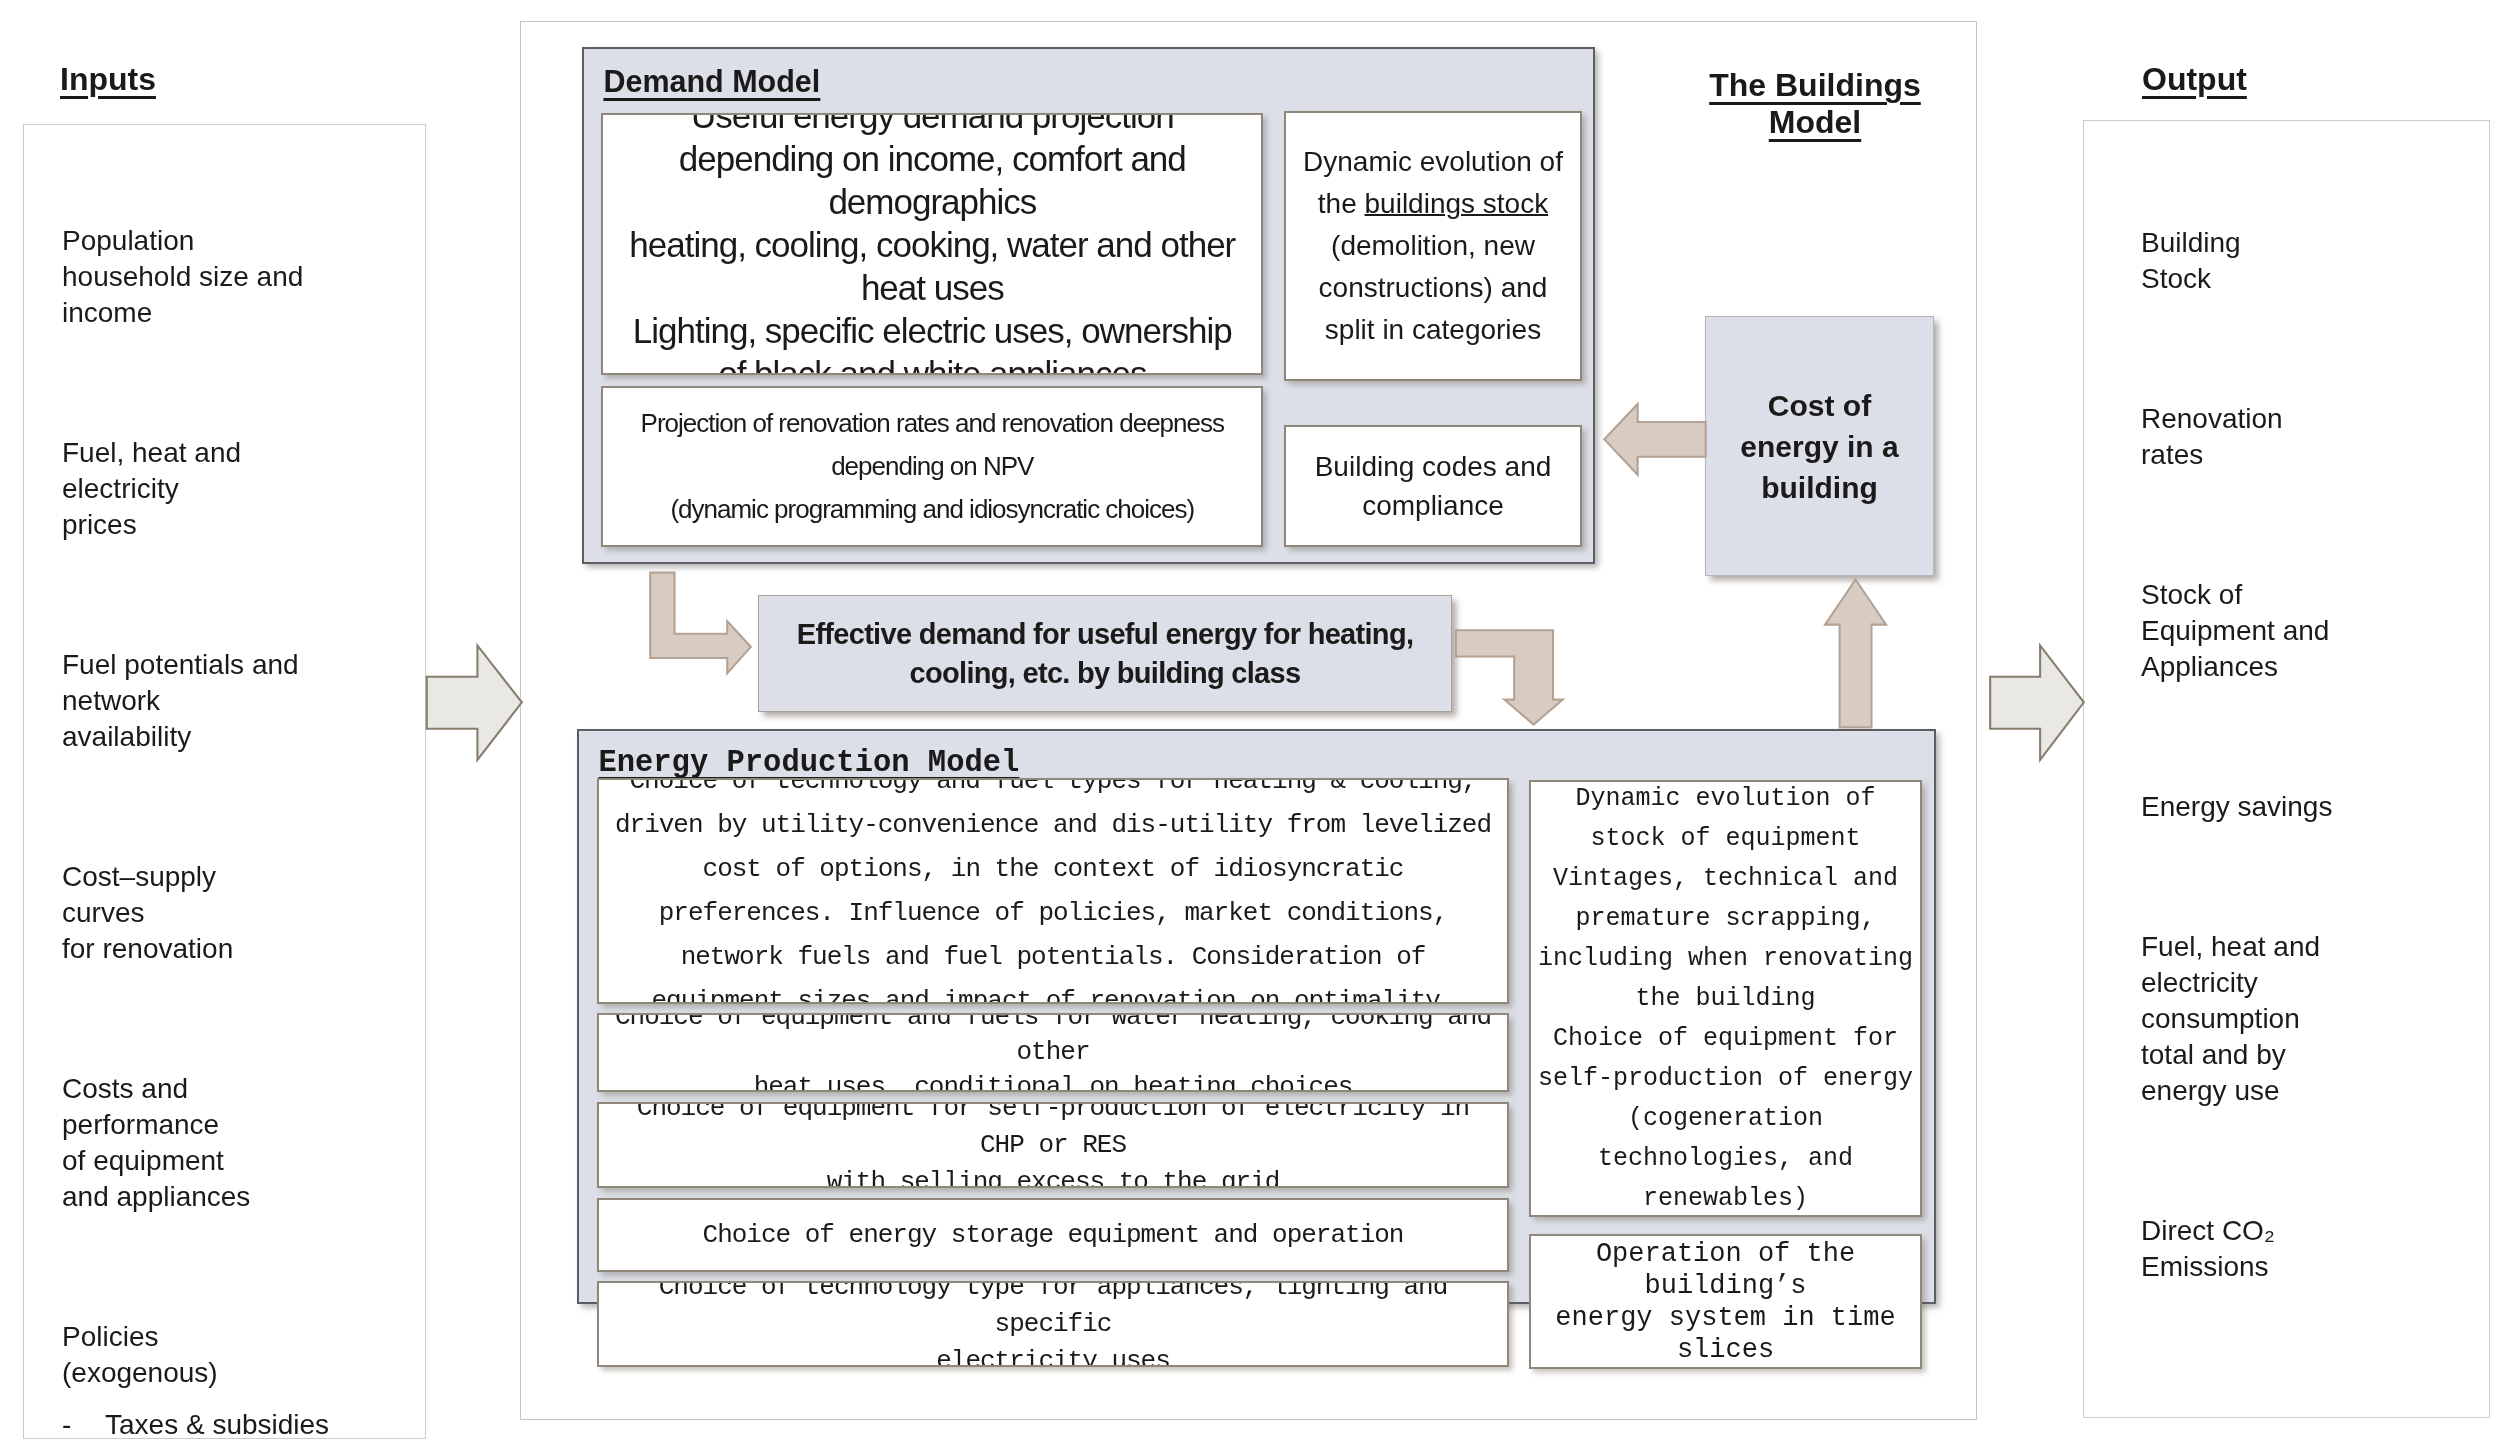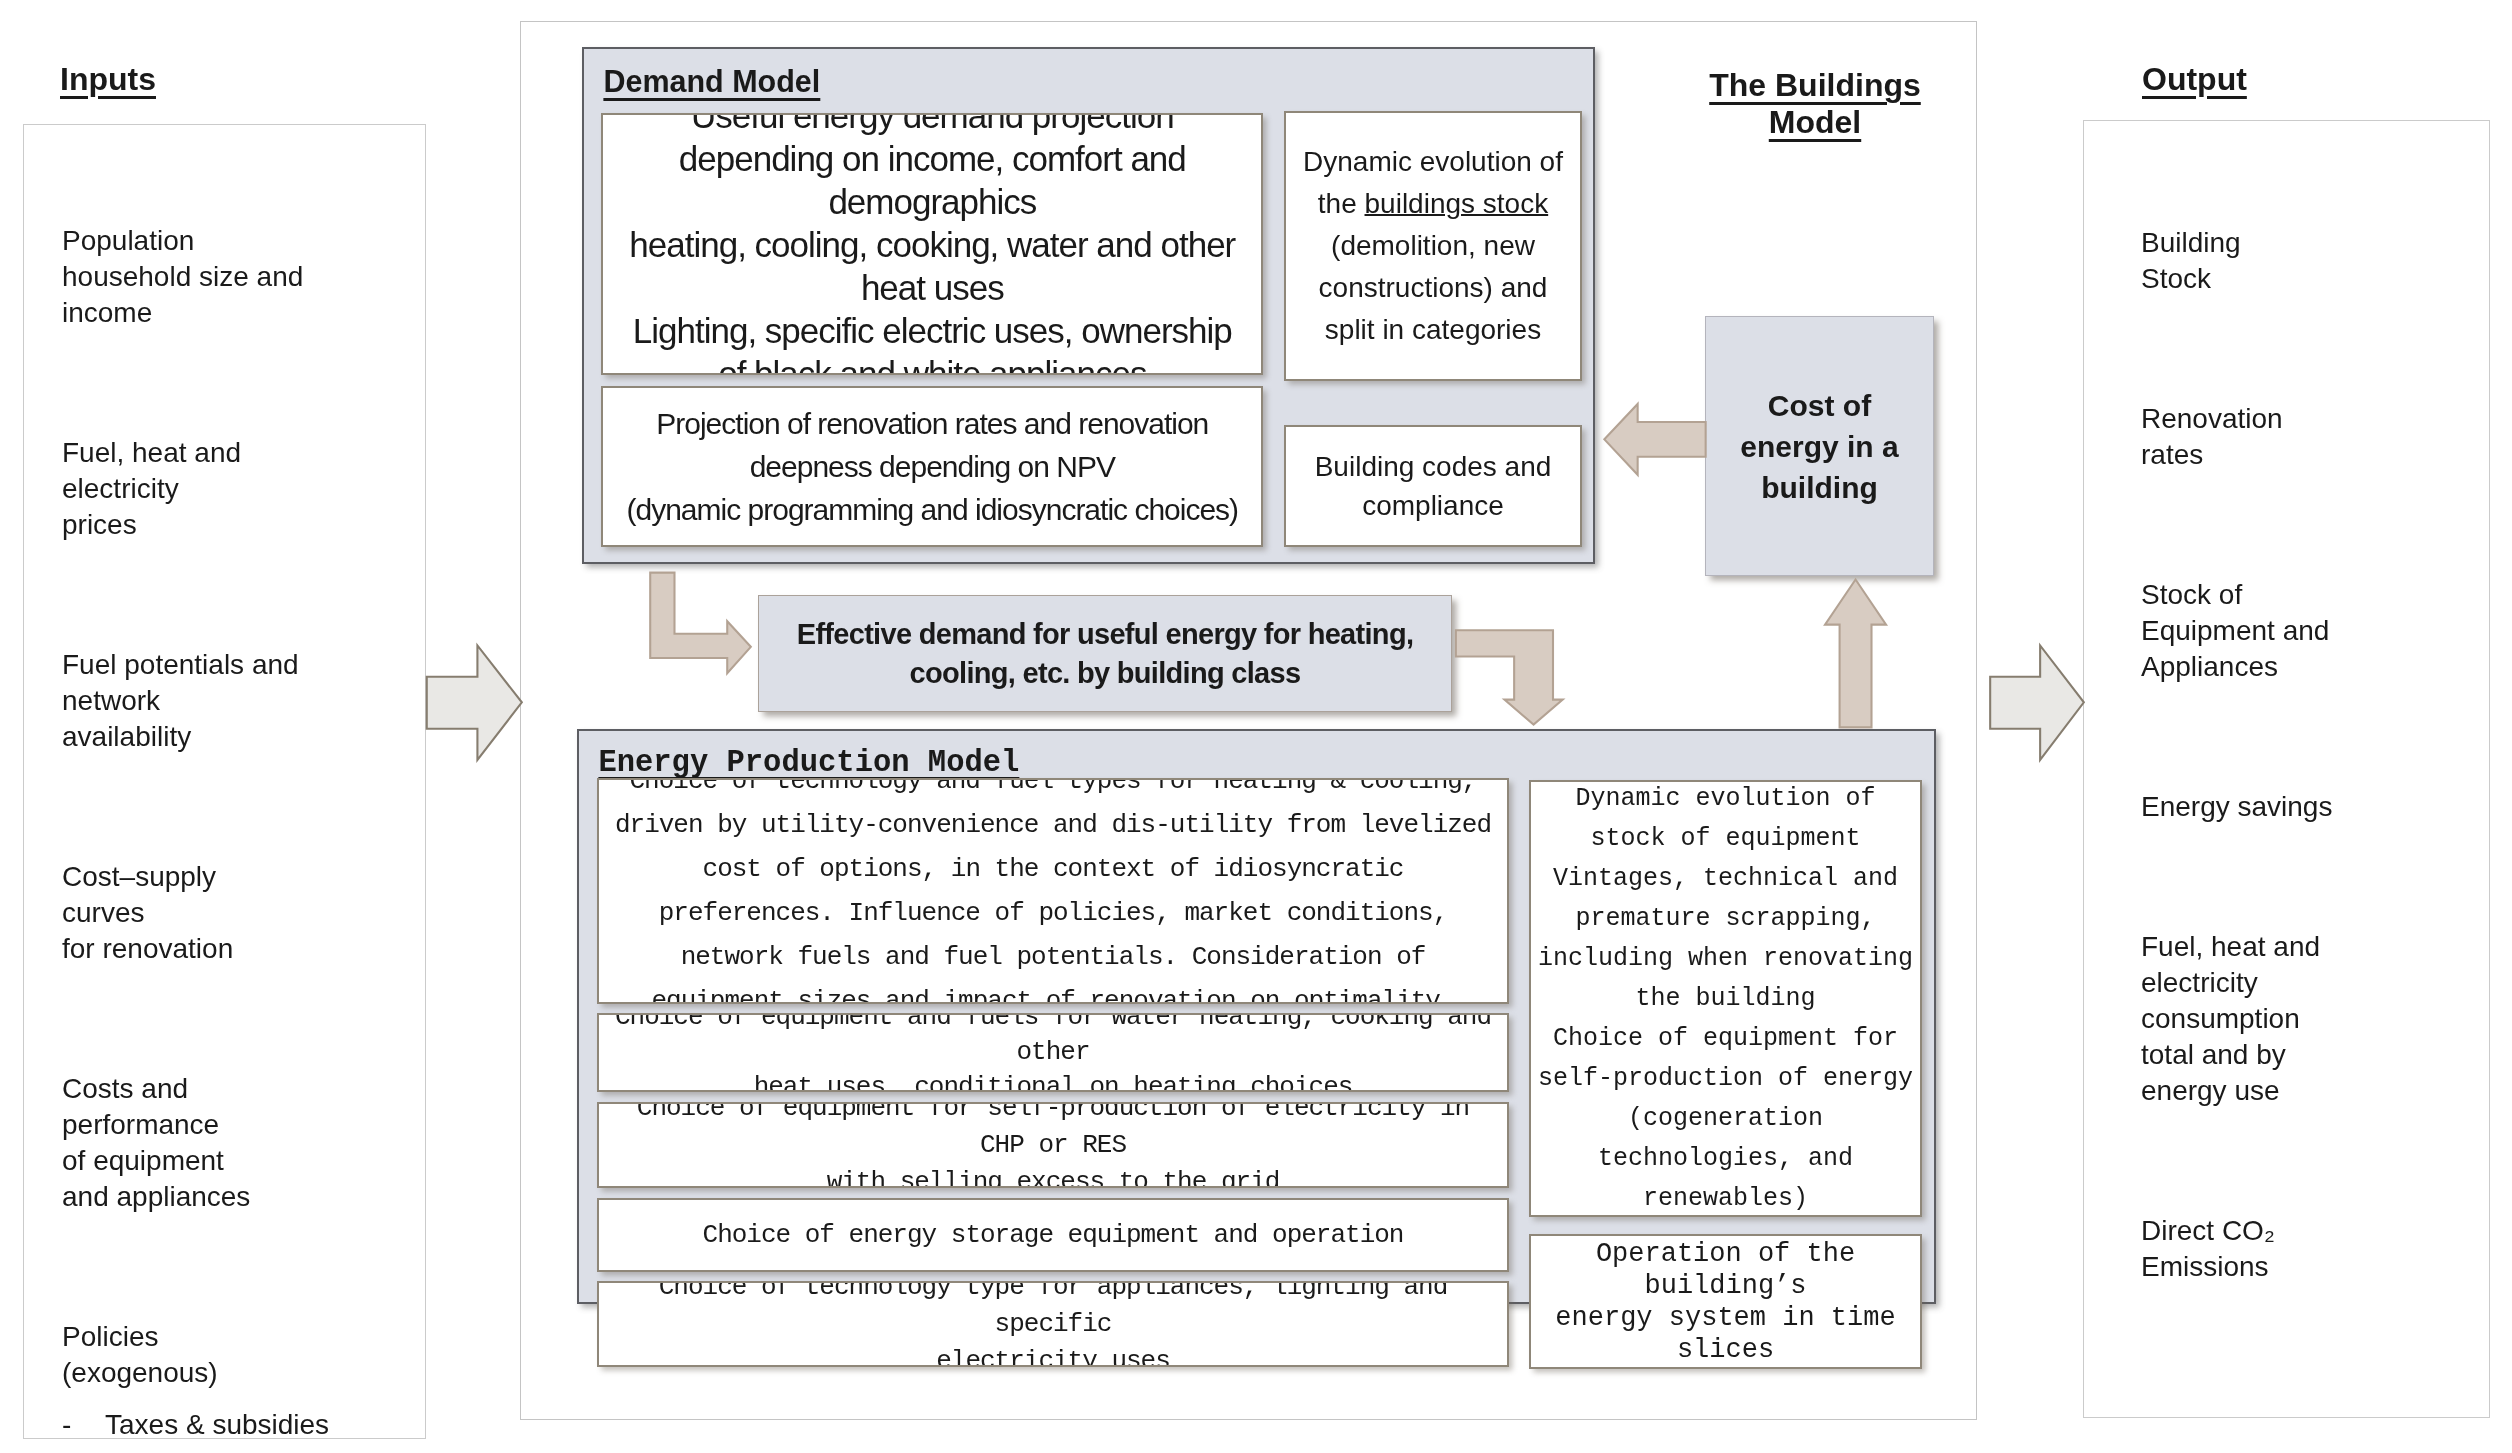--- a/index.html
+++ b/index.html
@@ -52,21 +52,21 @@
     box-shadow:4.2px 4.2px 5.6px rgba(105,98,86,0.40);
     display:flex; align-items:center; justify-content:center;
     text-align:center; box-sizing:border-box; padding:4.2px 14px; overflow:hidden;
   }
   .white-box .bx-text { white-space:pre-line; }
   .cond { letter-spacing:-1px; }
   .u-part { text-decoration:underline; text-decoration-thickness:2.1px; }
 
   
   #useful-energy-box        { left:17.3px;   top:64px;  width:662px; height:262px; font-size:35px; line-height:43px; }
-  #renovation-box           { left:17.3px;   top:337px; width:662px; height:161px; font-size:30px; line-height:43px; }
+  #renovation-box           { left:17.3px;   top:337px; width:662px; height:161px; font-size:26px; line-height:43px; }
   #buildings-stock-box      { left:700px; top:62px;  width:298px; height:270px; font-size:28px; line-height:42px; }
   #building-codes-box       { left:700px; top:376px; width:298px; height:122px; font-size:28px; line-height:39px; }
 
   
   #tech-fuel-choice-box     { left:18px;   top:47px;  width:912px; height:226px; font-size:26px; line-height:44px; }
   #water-heating-box        { left:18px;   top:282px; width:912px; height:79px; font-size:26px; line-height:35px;align-items:center; }
   #self-production-box      { left:18px;   top:371px; width:912px; height:86px; font-size:26px; line-height:37px; }
   #storage-box              { left:18px;   top:467px; width:912px; height:74px; font-size:26px; line-height:35px; }
   #appliances-box           { left:18px;   top:550px; width:912px; height:86px; font-size:26px; line-height:37px; }
   #equipment-stock-box      { left:950px; top:49px;  width:393px;  height:437px; font-size:25px; line-height:40px; padding:4.2px 5.6px; }

